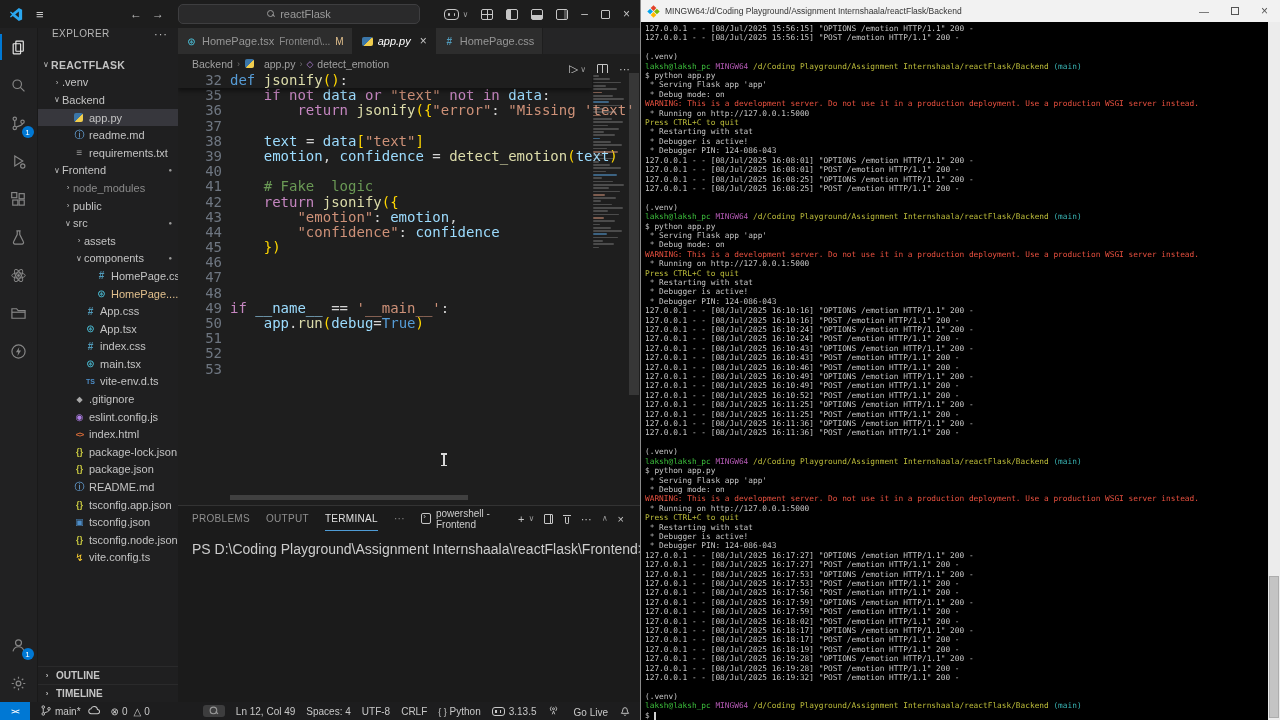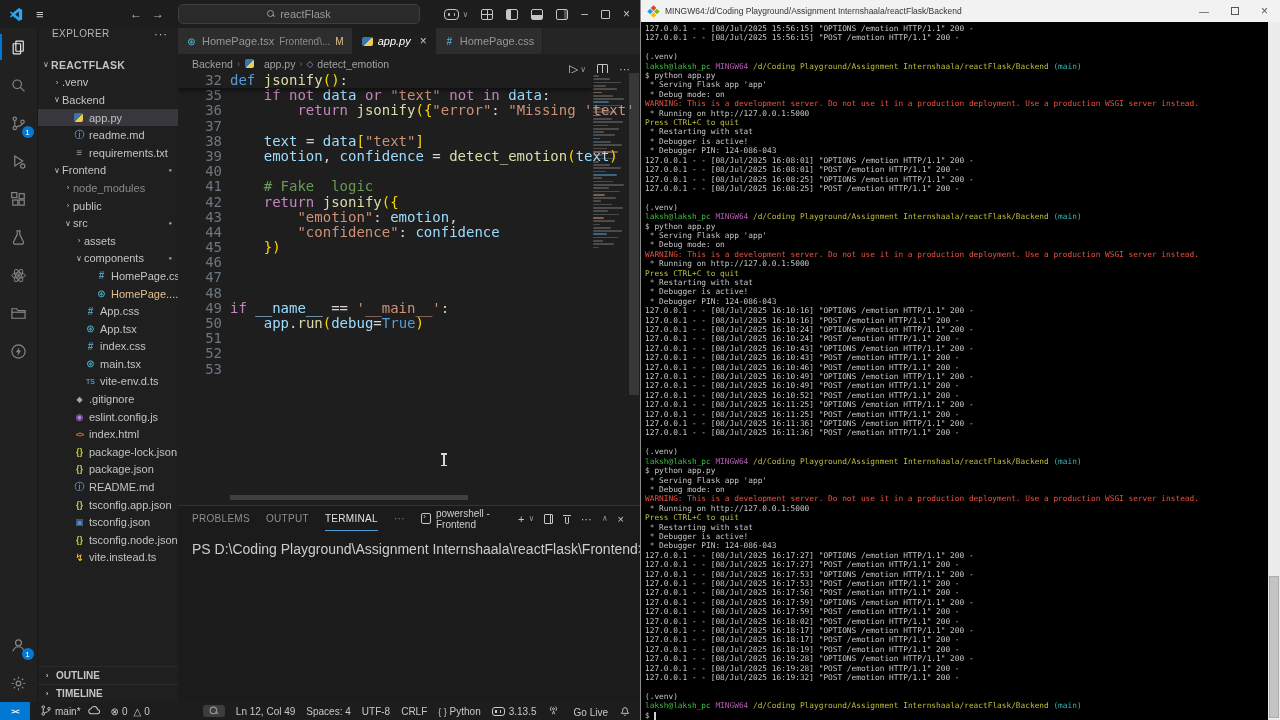--- a/index.html
+++ b/index.html
@@ -459,21 +459,21 @@
           <div class="tree-row" style="padding-left: 25px;">
             <span class="chev"></span>
             <span class="fi fi-json">{}</span>
             <span class="tlabel">tsconfig.node.json</span>
 
             <span class="tdot"></span>
           </div>
           <div class="tree-row" style="padding-left: 25px;">
             <span class="chev"></span>
             <span class="fi fi-vite">↯</span>
-            <span class="tlabel">vite.instead.ts</span>
+            <span class="tlabel">vite.config.ts</span>
 
             <span class="tdot"></span>
           </div>
         </div>
       <div class="sb-sections">
 
       <div class="sb-sec">
             <span class="chev">›</span>
             <span>OUTLINE</span>
           </div>

